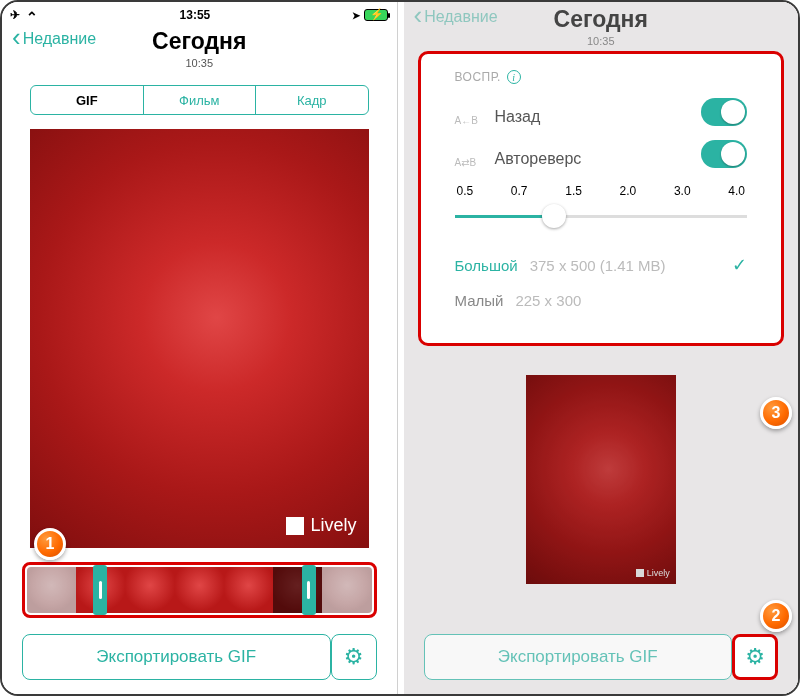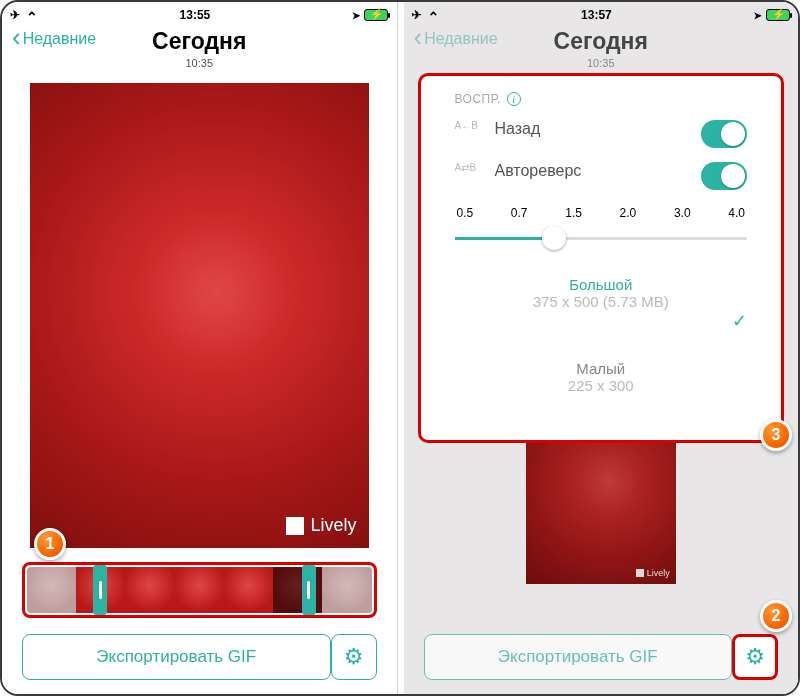--- a/index.html
+++ b/index.html
@@ -190,41 +190,41 @@
   .panel .label-row {
     color:#aaa; font-size:12px; letter-spacing:0.5px;
     display:flex; align-items:center; gap:6px; margin-bottom:14px;
   }
   .info-icon {
     width:14px; height:14px; border:1.5px solid #2bb3a3; border-radius:50%;
     color:#2bb3a3; font-size:10px; display:flex; align-items:center; justify-content:center;
     font-style: italic; font-family: Georgia, serif;
   }
   .opt {
-    display:flex; align-items:flex-start; gap:14px; margin:6px 0 14px;
+    display:flex; align-items:flex-end; gap:14px; margin:6px 0 14px;
     font-size:16px; color:#555;
   }
   .opt .ico { font-size:10px; color:#bbb; width:26px;}
   .switch {
     margin-left:auto;
     width:46px; height:28px; background:#2bb3a3; border-radius:14px; position:relative;
   }
   .switch::after { content:""; position:absolute; right:2px; top:2px; width:24px; height:24px; background:#fff; border-radius:50%; box-shadow:0 1px 2px rgba(0,0,0,0.3);}
   .scale {
     display:flex; justify-content:space-between;
     font-size:12px; color:#000000; margin:16px 2px 8px;
   }
   .slider {
     position:relative; height:20px; margin-bottom:28px;
   }
   .slider .track { position:absolute; top:9px; left:0; right:0; height:3px; background:#ddd;}
   .slider .fill { position:absolute; top:9px; left:0; width:34%; height:3px; background:#2bb3a3;}
   .slider .knob { position:absolute; top:-2px; left:34%; width:24px; height:24px; background:#fff; border-radius:50%; margin-left:-12px; box-shadow:0 1px 3px rgba(0,0,0,0.35);}
   .size {
-    display:flex; align-items:center; font-size:15px; margin:28px 0;flex-direction:column;
+    display:flex; align-items:center; gap:12px; font-size:15px; margin:16px 0;
   }
   .size .lbl { color:#2bb3a3; }
   .size .dim { color:#bbb; }
   .size .chk { margin-left:auto; color:#2bb3a3; font-size:18px;}
   .size.small .lbl { color:#888; }
 
   
   .badge {
     position:absolute; width:32px; height:32px; border-radius:50%;
     background: radial-gradient(circle at 35% 30%, #ff9a3d 0%, #ff6a00 55%, #d94f00 100%);
@@ -254,20 +254,25 @@
     </div>
 
     <div class="header">
       <div class="back">
         <span>Недавние</span>
       </div>
       <div class="title">Сегодня</div>
       <div class="sub">10:35</div>
     </div>
 
+    <div class="seg">
+      <div class="selected">GIF</div>
+      <div>Фильм</div>
+      <div>Кадр</div>
+    </div>
 
     <div class="preview">
       <div class="watermark">
         <span>Lively</span>
       </div>
     </div>
 
     <div class="timeline-wrap">
       <div class="timeline">
         <div class="frame dim"></div>
@@ -290,31 +295,20 @@
         <span>⚙</span>
       </div>
     </div>
 
     <div class="badge" style="left:32px; top:526px;">
       <span>1</span>
     </div>
   </div>
 
   <div class="phone right">
-    <div class="status">
-      <div class="left">
-        <span class="plane"></span>
-        <span class="wifi"></span>
-      </div>
-      <span>13:57</span>
-      <div class="right">
-        <span class="nav-arrow"></span>
-        <span class="batt charge"></span>
-      </div>
-    </div>
 
     <div class="header">
       <div class="back">
         <span>Недавние</span>
       </div>
       <div class="title">Сегодня</div>
       <div class="sub">10:35</div>
     </div>
 
     <div class="right-body">
@@ -353,21 +347,21 @@
           <span>4.0</span>
         </div>
         <div class="slider">
           <div class="track"></div>
           <div class="fill"></div>
           <div class="knob"></div>
         </div>
 
         <div class="size">
           <span class="lbl">Большой</span>
-          <span class="dim">375 x 500 (5.73 MB)</span>
+          <span class="dim">375 x 500 (1.41 MB)</span>
           <span class="chk">✓</span>
         </div>
         <div class="size small">
           <span class="lbl">Малый</span>
           <span class="dim">225 x 300</span>
         </div>
       </div>
 
       <div class="exportrow">
         <div class="exportbtn">

